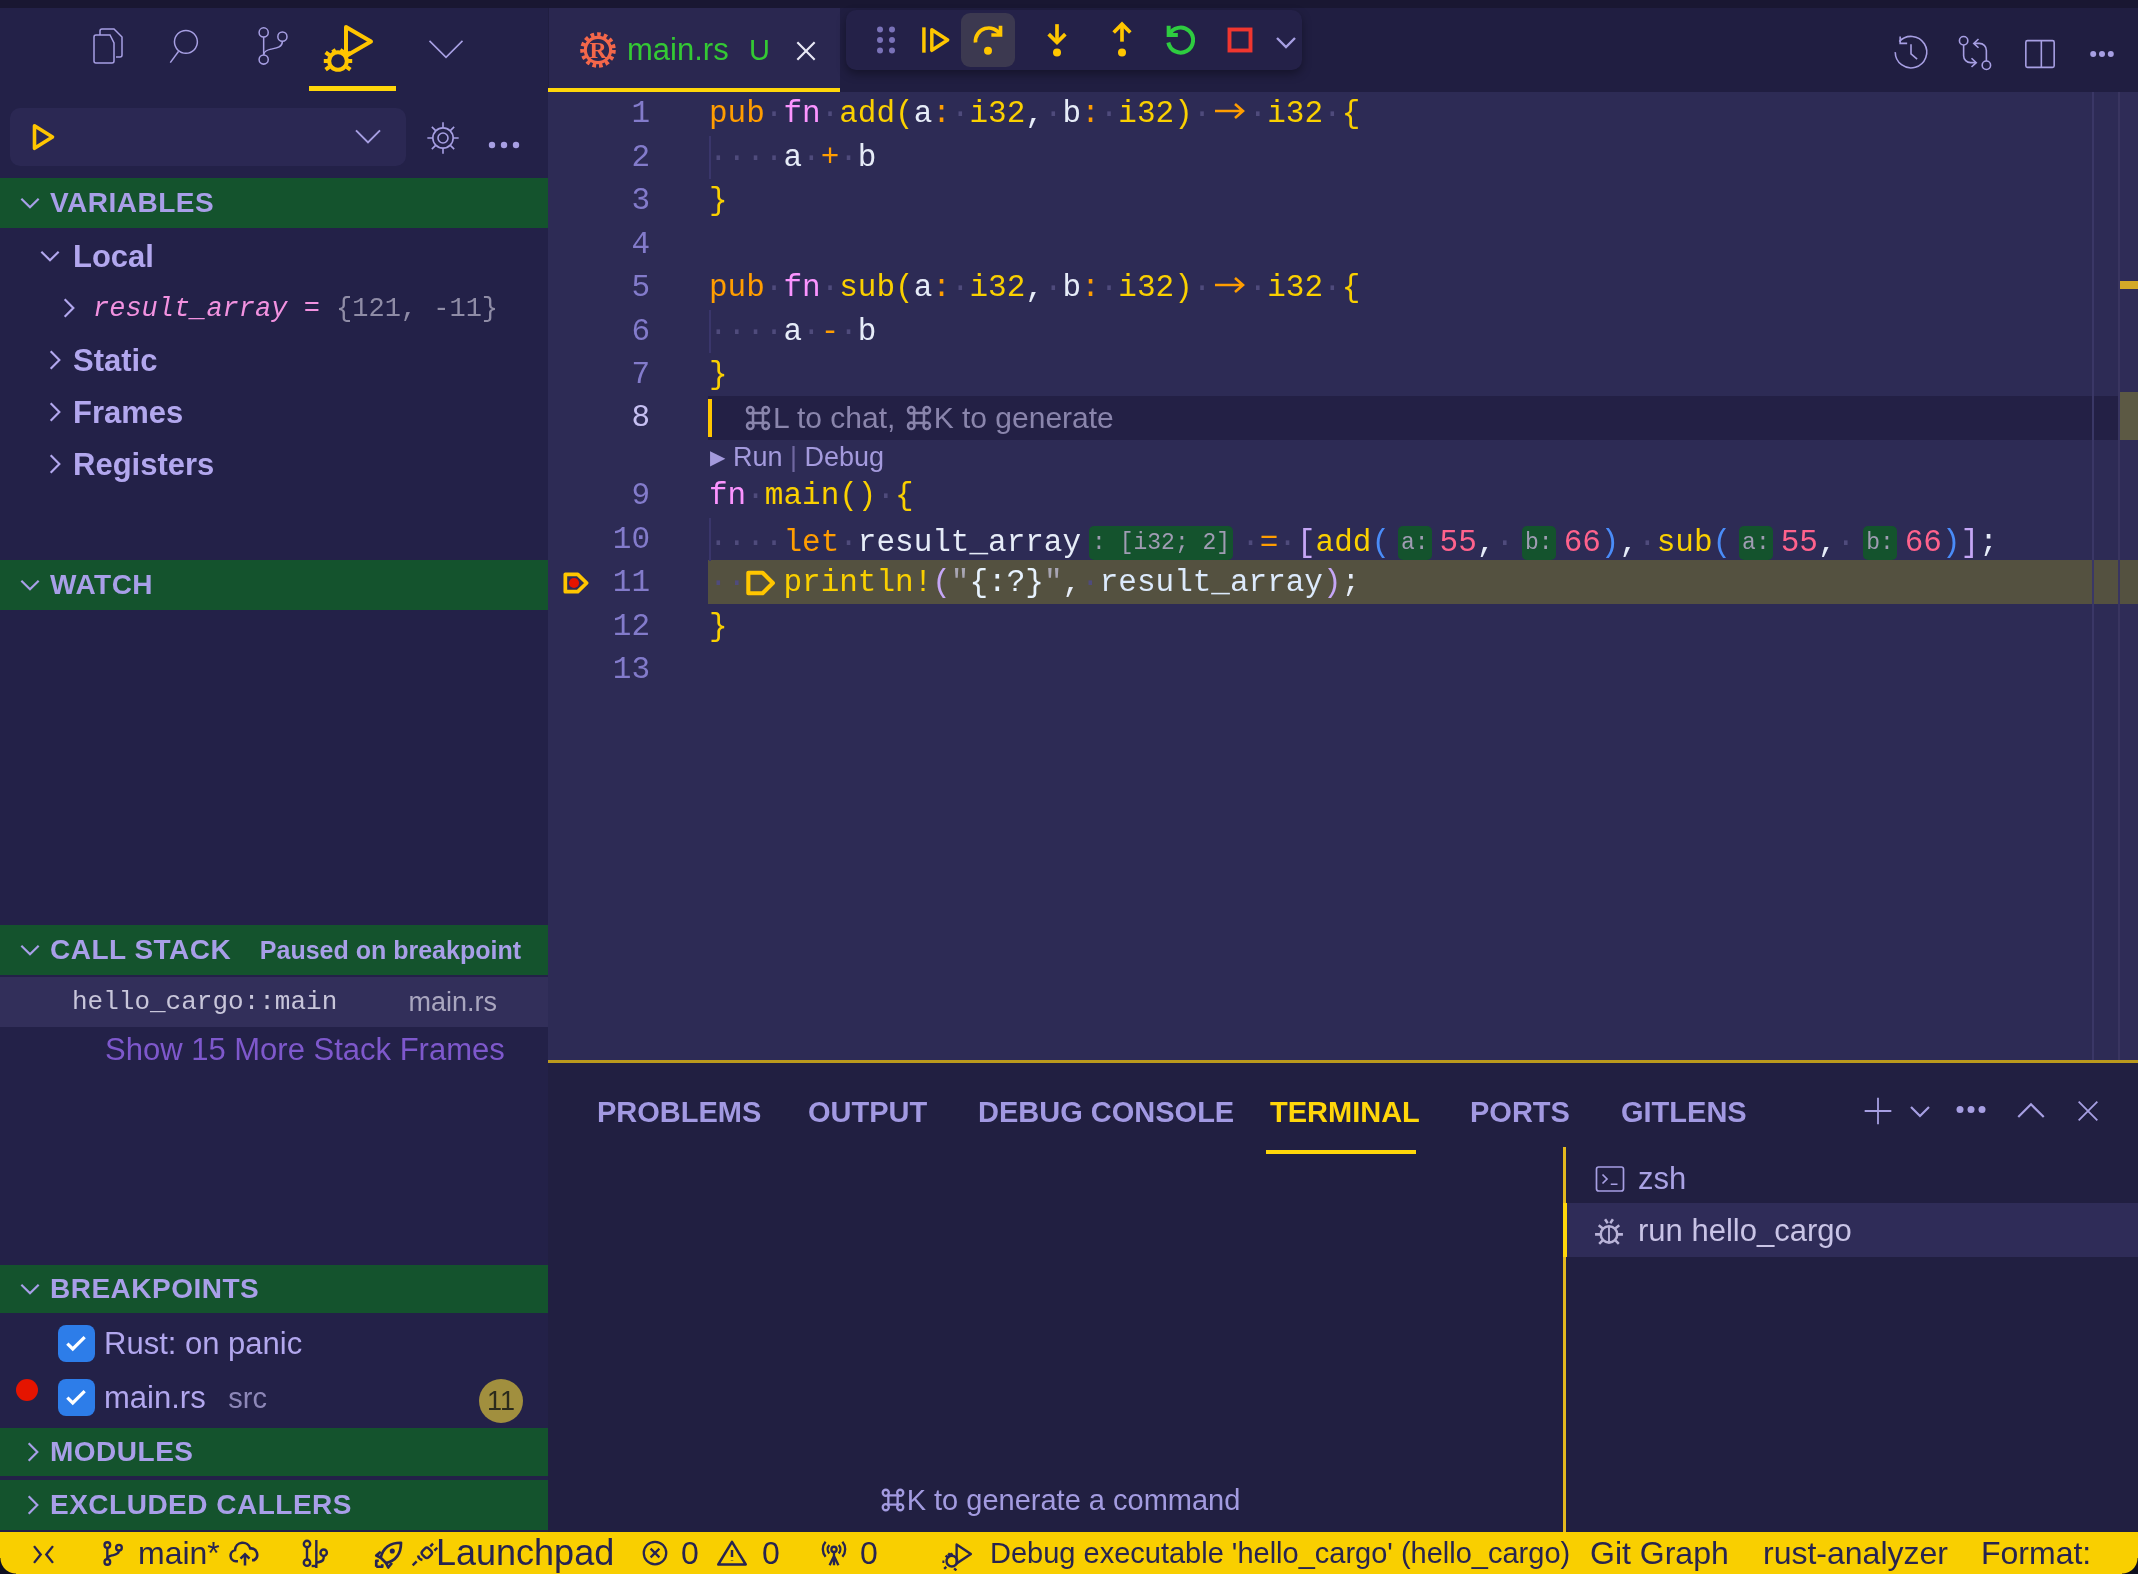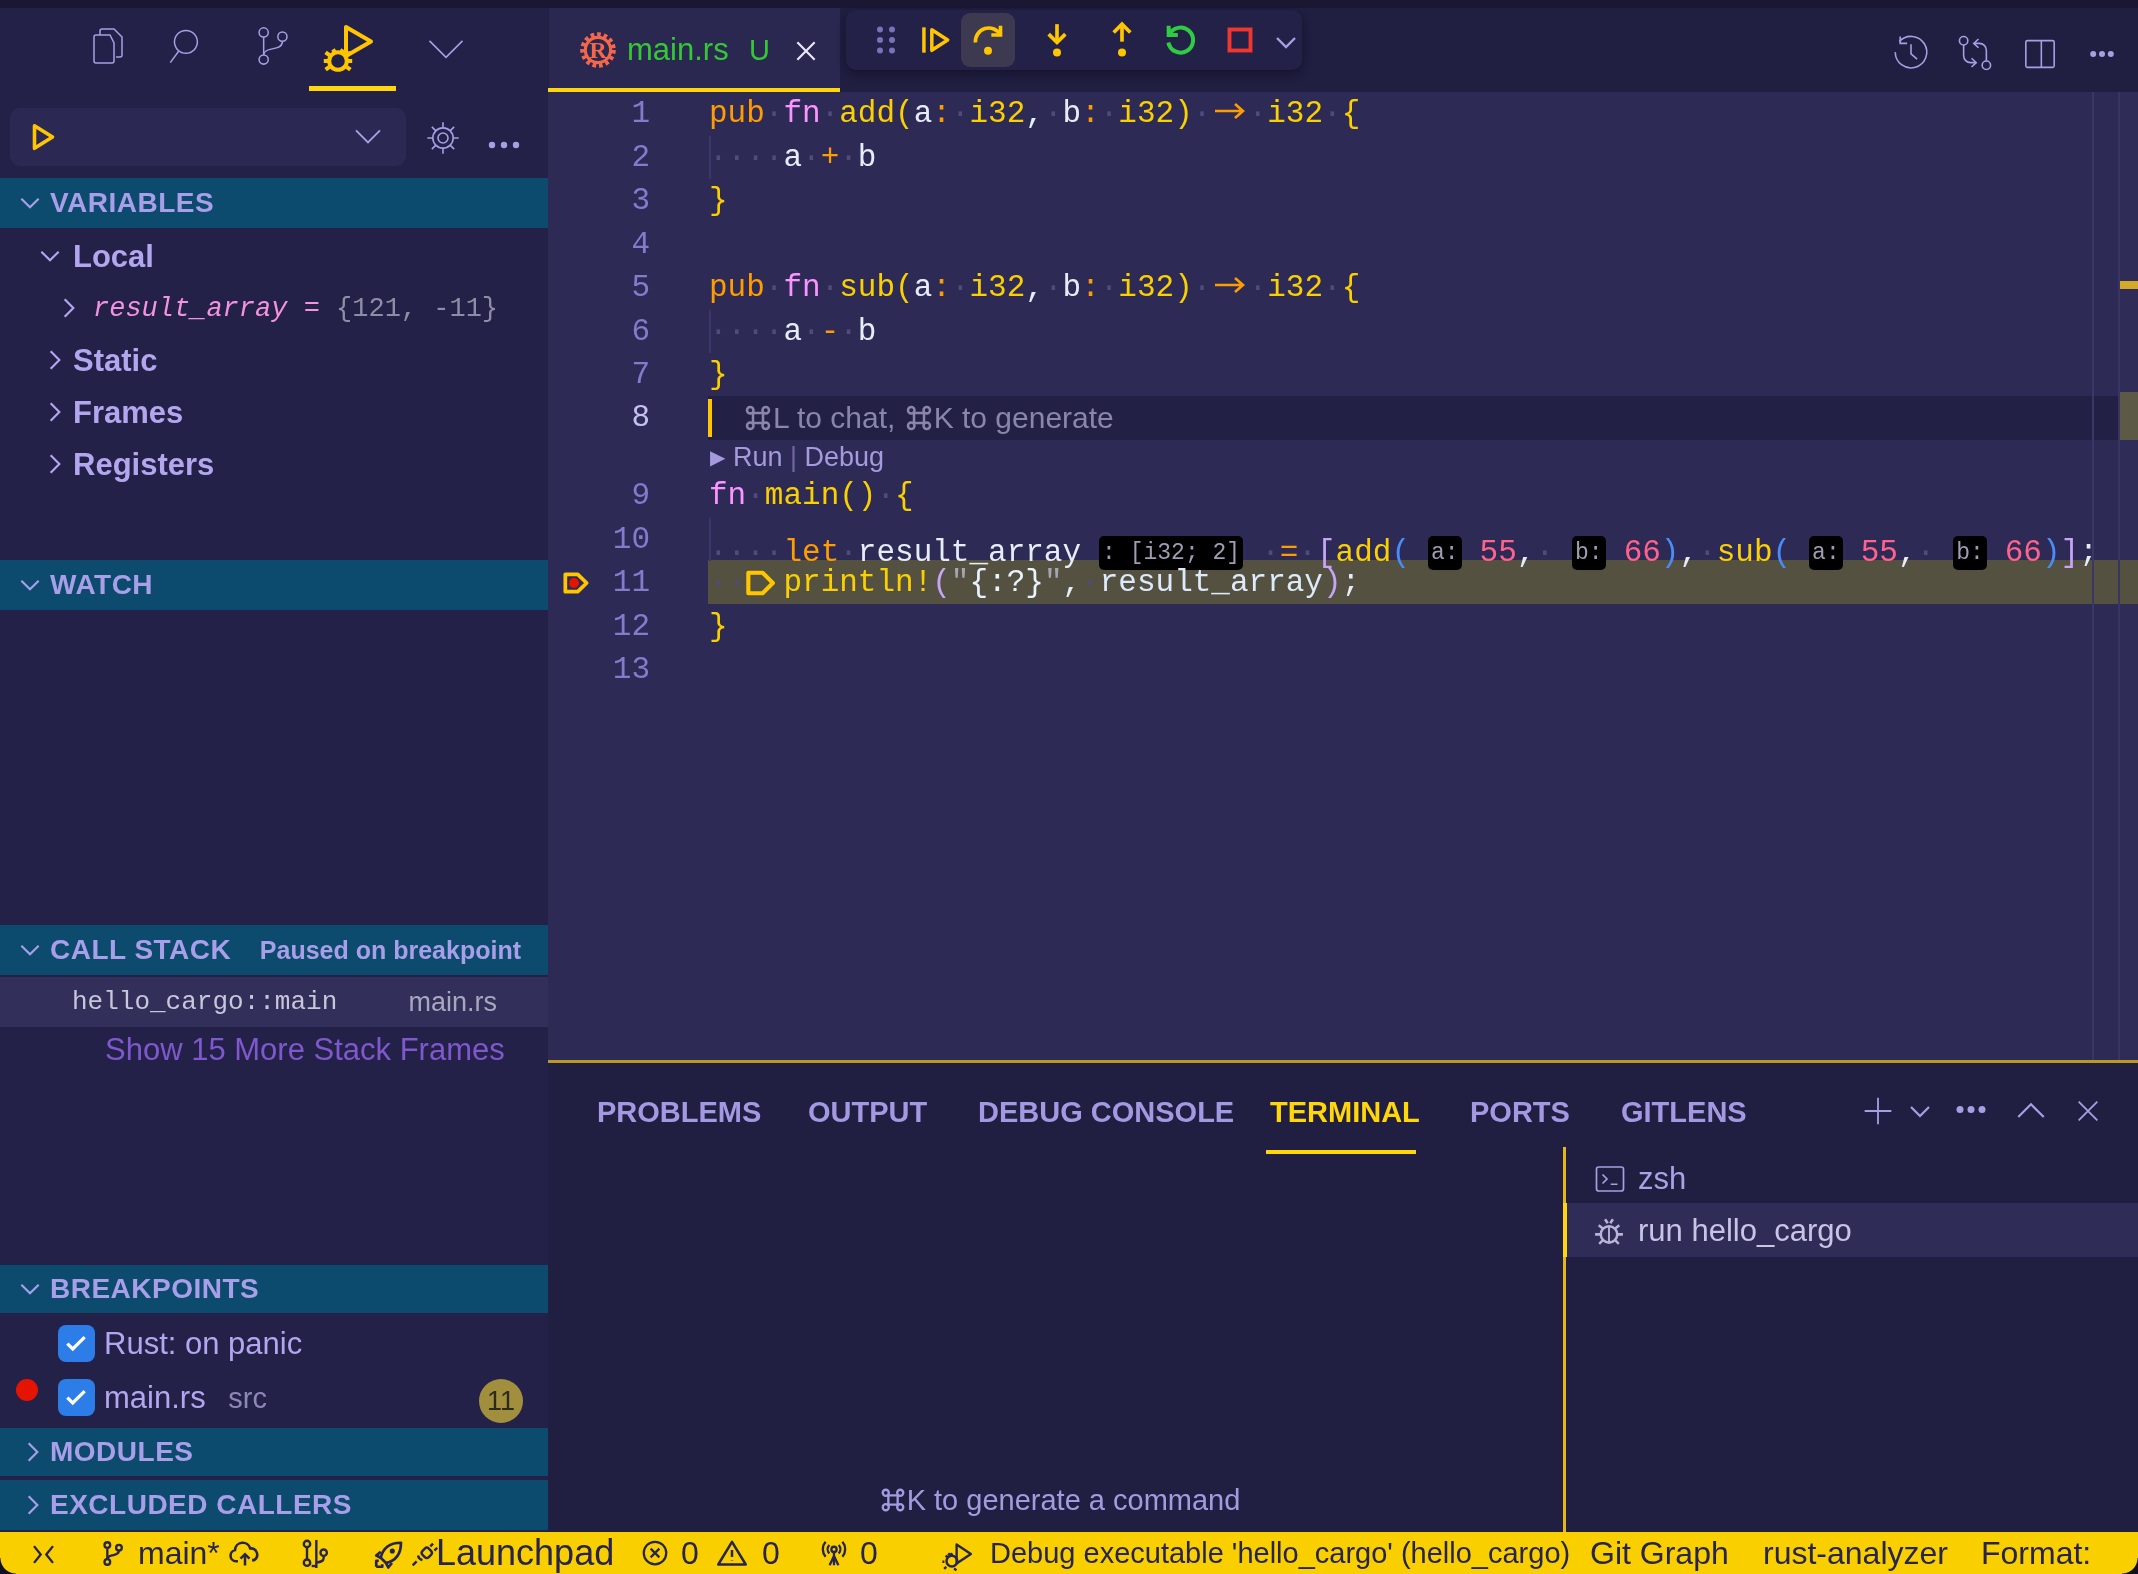--- a/index.html
+++ b/index.html
@@ -8,41 +8,41 @@
 .mono{font-family:"Liberation Mono",monospace}
 
 #topstrip{left:0;top:0;width:2138px;height:8px;background:#191732}
 #sidebar{left:0;top:8px;width:548px;height:1524px;background:#232148}
 #tabbar{left:556px;top:8px;width:1582px;height:84px;background:#201e41}
 #editor{left:556px;top:92px;width:1582px;height:968px;background:#2d2b55}
 #panel{left:556px;top:1063px;width:1582px;height:469px;background:#211f41}
 #panelborder{left:556px;top:1060px;width:1582px;height:3px;background:#bb9a1d}
 #statusbar{left:0;top:1532px;width:2138px;height:42px;background:#f9cf00;color:#272450}
 
-.shdr{left:0;width:548px;height:50px;background:#0c4a6e;color:#a89fe8;font-weight:bold;font-size:28px;line-height:50px}
+.shdr{left:0;width:548px;height:50px;background:#14532d;color:#a89fe8;font-weight:bold;font-size:28px;line-height:50px}
 .shdr .t{position:absolute;left:50px;letter-spacing:.5px}
 .chev{position:absolute;width:26px;height:26px}
 .row{position:absolute;left:0;width:556px;font-size:31px;color:#b2a7ee;font-weight:bold}
 svg{display:block}
 .ic *{vector-effect:non-scaling-stroke}
 
 .cl{position:absolute;left:153px;height:44px;line-height:44px;font-family:"Liberation Mono",monospace;font-size:31px;white-space:pre;color:#e6ecf8}
 .ln{position:absolute;width:94px;left:0;text-align:right;height:44px;line-height:44px;font-family:"Liberation Mono",monospace;font-size:31px;color:#837bcb}
 .cl i{font-style:normal;color:#4f4b7c}
 .kw{color:#ff9d00}
 .fn2{color:#fb94ff}
 .fnm{color:#fad000}
 .typ{color:#fad000}
 .b1{color:#fad000}
 .b2{color:#c5a6f6}
 .b3{color:#4a8cf8}
 .num{color:#ff628c}
 .arr{display:inline-block;width:2ch;text-align:center;color:#ff9d00}
 .arr svg{display:inline-block;vertical-align:1px}
-.chip{display:inline-block;font-size:23px;line-height:34px;background:#000000;color:#a09cb3;border-radius:5px;padding:0 3px;margin:18px;vertical-align:2px}
+.chip{display:inline-block;font-size:23px;line-height:34px;background:#14532d;color:#a09cb3;border-radius:5px;padding:0 3px;margin:8px;vertical-align:2px}
 .str{color:#a8a5b3}.fmt{color:#e8f3ff}.wht{color:#dceafc}
 
 .ptab{position:absolute;top:29px;height:40px;line-height:40px;font-size:29px;font-weight:bold;color:#a299e2}
 </style></head>
 <body>
 <div id="root">
 <div class="abs" id="topstrip"></div>
 <div class="abs" id="sidebar">
 
  <svg class="abs ic" style="left:84px;top:14px" width="48" height="48" viewBox="0 0 24 24" fill="none" stroke="#a79fe3" stroke-width="1.5">

